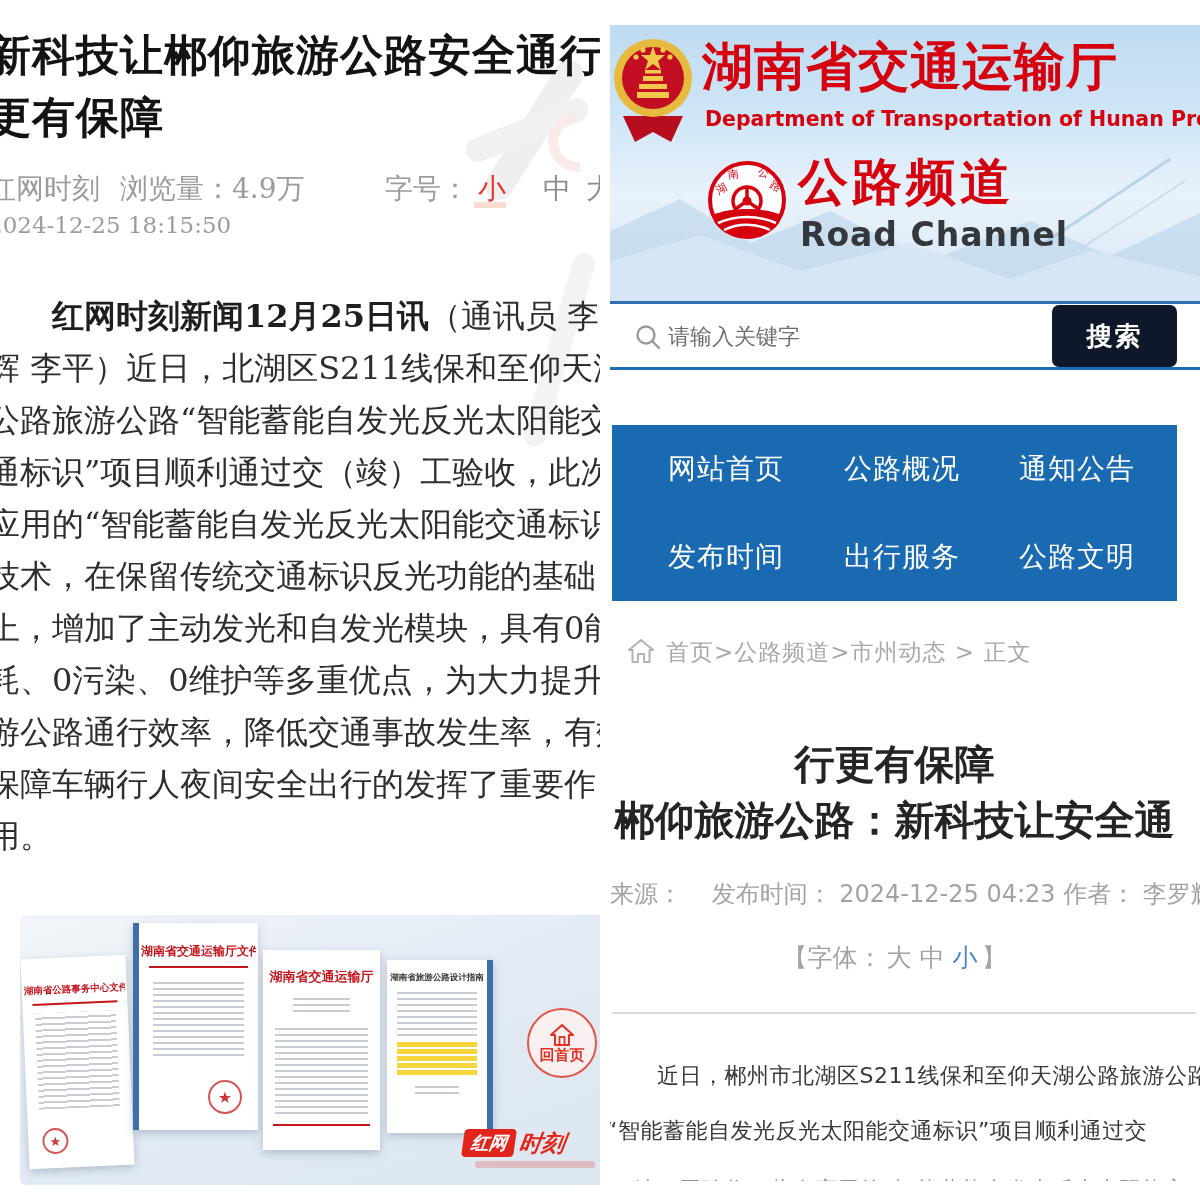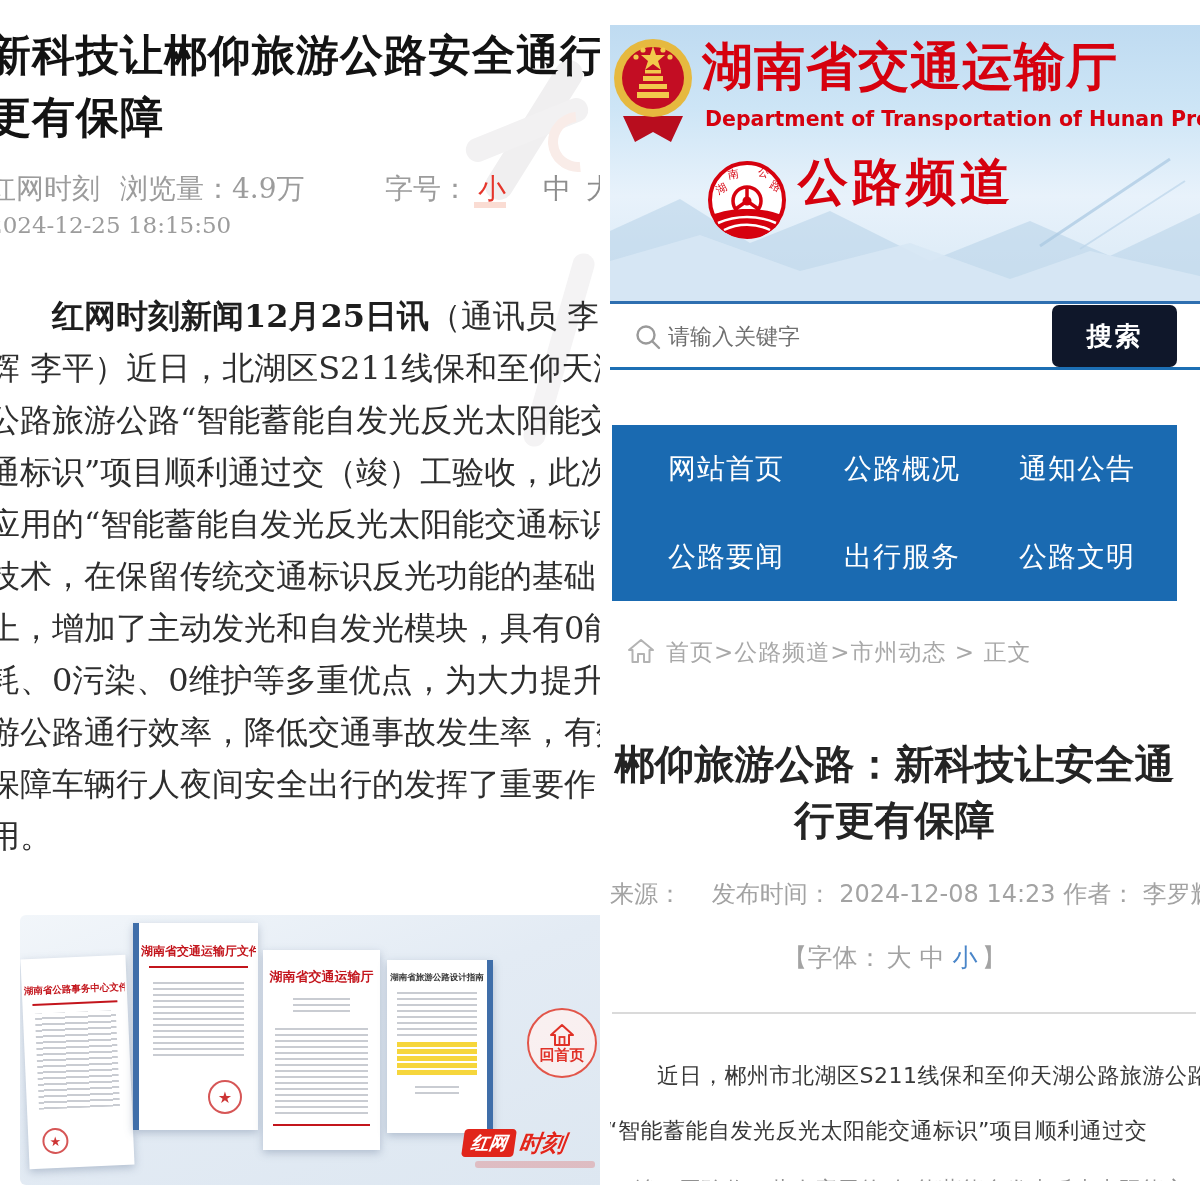--- a/index.html
+++ b/index.html
@@ -239,61 +239,62 @@
         <circle cx="41" cy="42" r="4.5" fill="#d6010e"></circle>
         <line x1="41" y1="42" x2="41" y2="29" stroke="#d6010e" stroke-width="3.5"></line>
         <line x1="41" y1="42" x2="29.5" y2="50" stroke="#d6010e" stroke-width="3.5"></line>
         <line x1="41" y1="42" x2="52.5" y2="50" stroke="#d6010e" stroke-width="3.5"></line>
         <path d="M6.5 56 C 24 48, 58 48, 75.5 56 L 73 64 C 66 74, 54 79, 41 79 C 28 79, 16 74, 9 64 Z" fill="#d6010e"></path>
         <path d="M12 64 C 30 56, 52 56, 70 64" stroke="#ffffff" stroke-width="2.5" fill="none"></path>
         <path d="M18 71 C 32 64, 50 64, 64 71" stroke="#ffffff" stroke-width="2.5" fill="none"></path>
       </svg>
 
       <div class="rp-channel-cn">公路频道</div>
+      <div class="rp-channel-en">Road Channel</div>
     </div>
 
     <div class="rp-header-line"></div>
 
     <div class="rp-searchrow">
       <div class="rp-search-underline"></div>
       <div class="rp-input">
         <svg width="28" height="28" viewBox="0 0 28 28">
           <circle cx="12" cy="12" r="8.5" fill="none" stroke="#9a9a9a" stroke-width="2.4"></circle>
           <line x1="18.5" y1="18.5" x2="25" y2="25" stroke="#9a9a9a" stroke-width="2.4" stroke-linecap="round"></line>
         </svg>
         <input type="text" placeholder="请输入关键字" style="">
       </div>
       <button class="rp-search-btn">搜索</button>
     </div>
 
     <div class="rp-nav">
       <div class="rp-nav-item">网站首页</div>
       <div class="rp-nav-item">公路概况</div>
       <div class="rp-nav-item">通知公告</div>
-      <div class="rp-nav-item">公路要闻</div>
+      <div class="rp-nav-item">发布时间</div>
       <div class="rp-nav-item">出行服务</div>
       <div class="rp-nav-item">公路文明</div>
     </div>
 
     <div class="rp-breadcrumb">
       <svg width="30" height="30" viewBox="0 0 30 30">
         <path d="M15 4 L27 14 L23.5 14 L23.5 26 L18 26 L18 18 L12 18 L12 26 L6.5 26 L6.5 14 L3 14 Z" fill="none" stroke="#b3b3b3" stroke-width="2" stroke-linejoin="round"></path>
       </svg>
       <span class="bc-text">首页&gt;公路频道&gt;市州动态 &gt; 正文</span>
     </div>
 
     <div class="rp-title">
+      <div>行更有保障</div>
       <div>郴仰旅游公路：新科技让安全通</div>
-      <div>行更有保障</div>
     </div>
 
     <div class="rp-meta">
       <span>来源：</span><span class="gap"></span>
       <span>发布时间：</span>
-      <span>2024-12-08 14:23</span>
+      <span>2024-12-25 04:23</span>
       <span>作者：</span>
       <span>李罗辉、李平</span>
     </div>
 
     <div class="rp-fontrow">
       <span>【字体：</span><span class="f-opt">大</span><span class="f-opt">中</span><span class="f-opt f-small">小</span><span>】</span>
     </div>
 
     <div class="rp-divider"></div>
 

